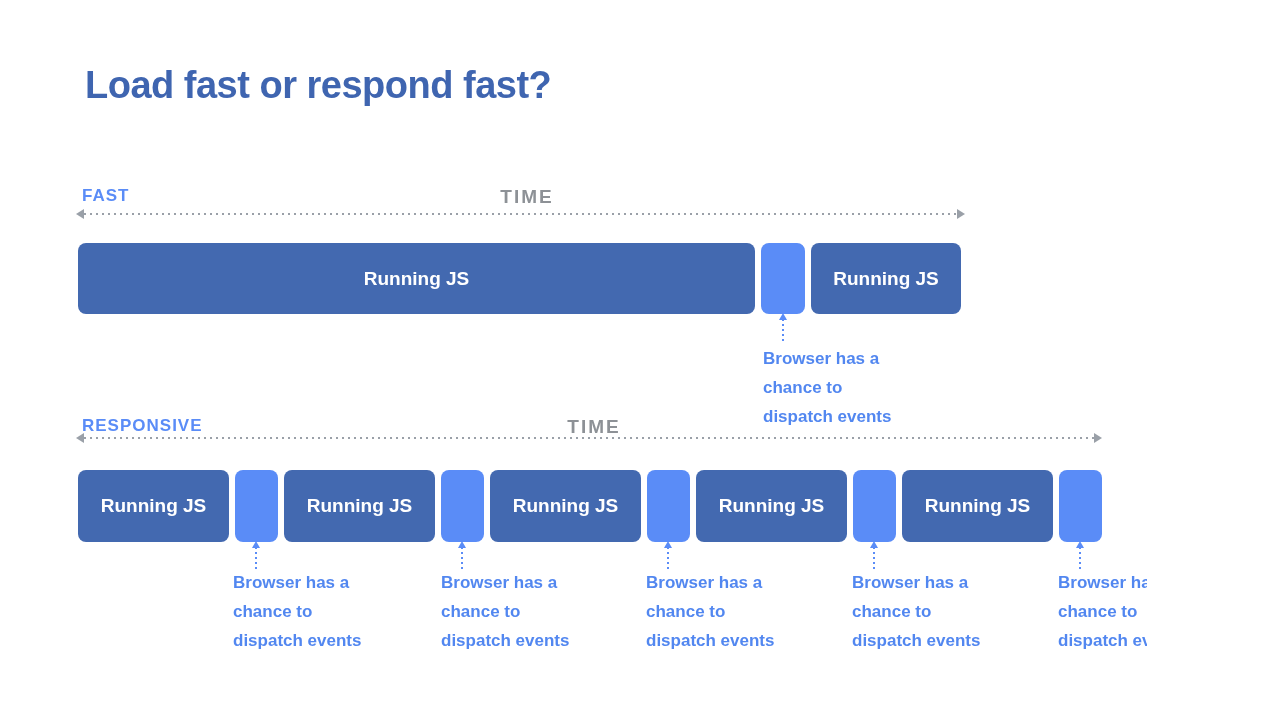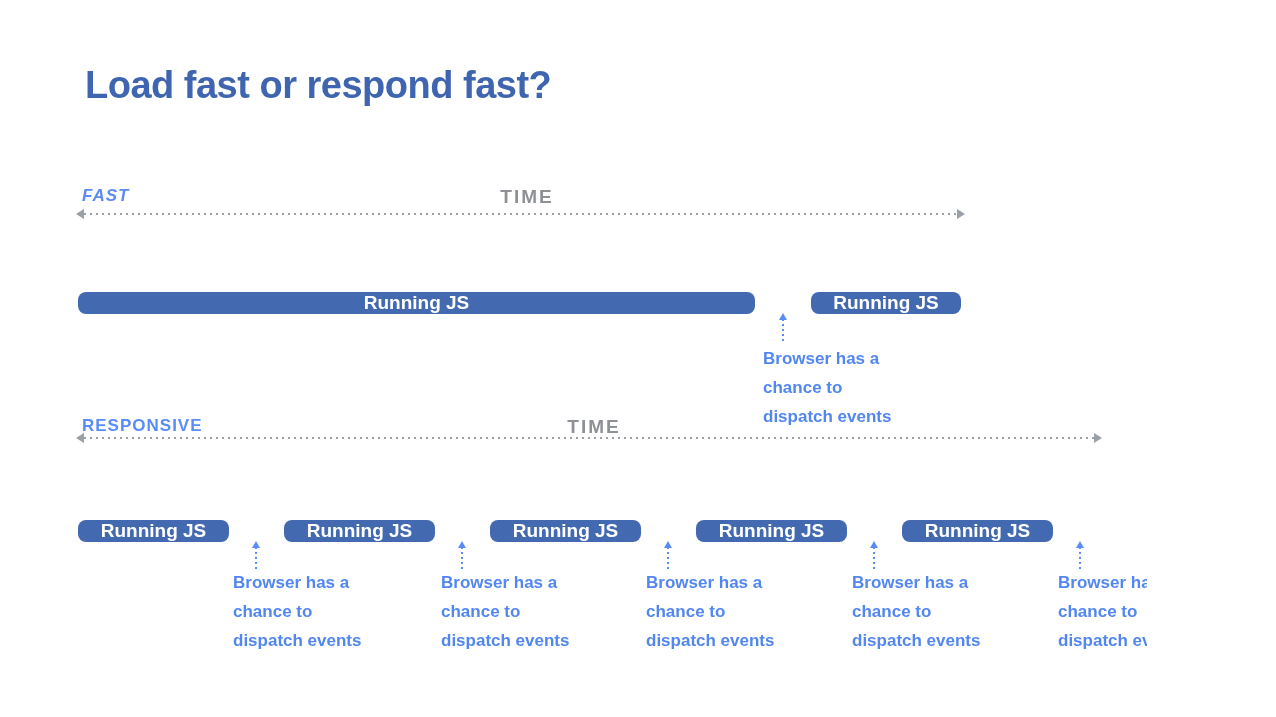--- a/index.html
+++ b/index.html
@@ -54,21 +54,20 @@
     border-top: 5px solid transparent;
     border-bottom: 5px solid transparent;
   }
   .axis .arrow-l { left: -2px;  border-right: 8px solid var(--axis-gray, #8a8f98); }
   .axis .arrow-r { right: -2px; border-left: 8px solid var(--axis-gray, #8a8f98); }
 
   .blocks {
     position: absolute;
     display: flex;
     gap: 6px;
-    align-items: flex-end;
   }
   .block {
     border-radius: 8px;
     display: flex;
     align-items: center;
     justify-content: center;
   }
   .block.js {
     background: var(--js-block-blue, #4369b0);
     color: var(--block-text-white, #ffffff);
@@ -99,21 +98,21 @@
     position: absolute;
     width: 180px;
     font-size: 17px;
     font-weight: 700;
     line-height: 29px;
     color: var(--annotation-blue, #5287f0);
     white-space: pre-line;
   }
 
   
-  .fast .tl-label   { left: 82px;  top: 186px; font-style: italic; }
+  .fast .tl-label   { left: 82px;  top: 186px; }
   .fast .time-label { left: 447px; top: 186px; }
   .fast .axis       { left: 78px;  top: 213px; width: 885px; }
   .fast .blocks     { left: 78px;  top: 243px; height: 71px; }
   .fast .b0 { width: 677px; }
   .fast .b1 { width: 44px; }
   .fast .b2 { width: 150px; }
   .fast .v-arrow    { left: 782px; top: 319px; height: 23px; }
   .fast .annotation { left: 763px; top: 344px; }
 
   

